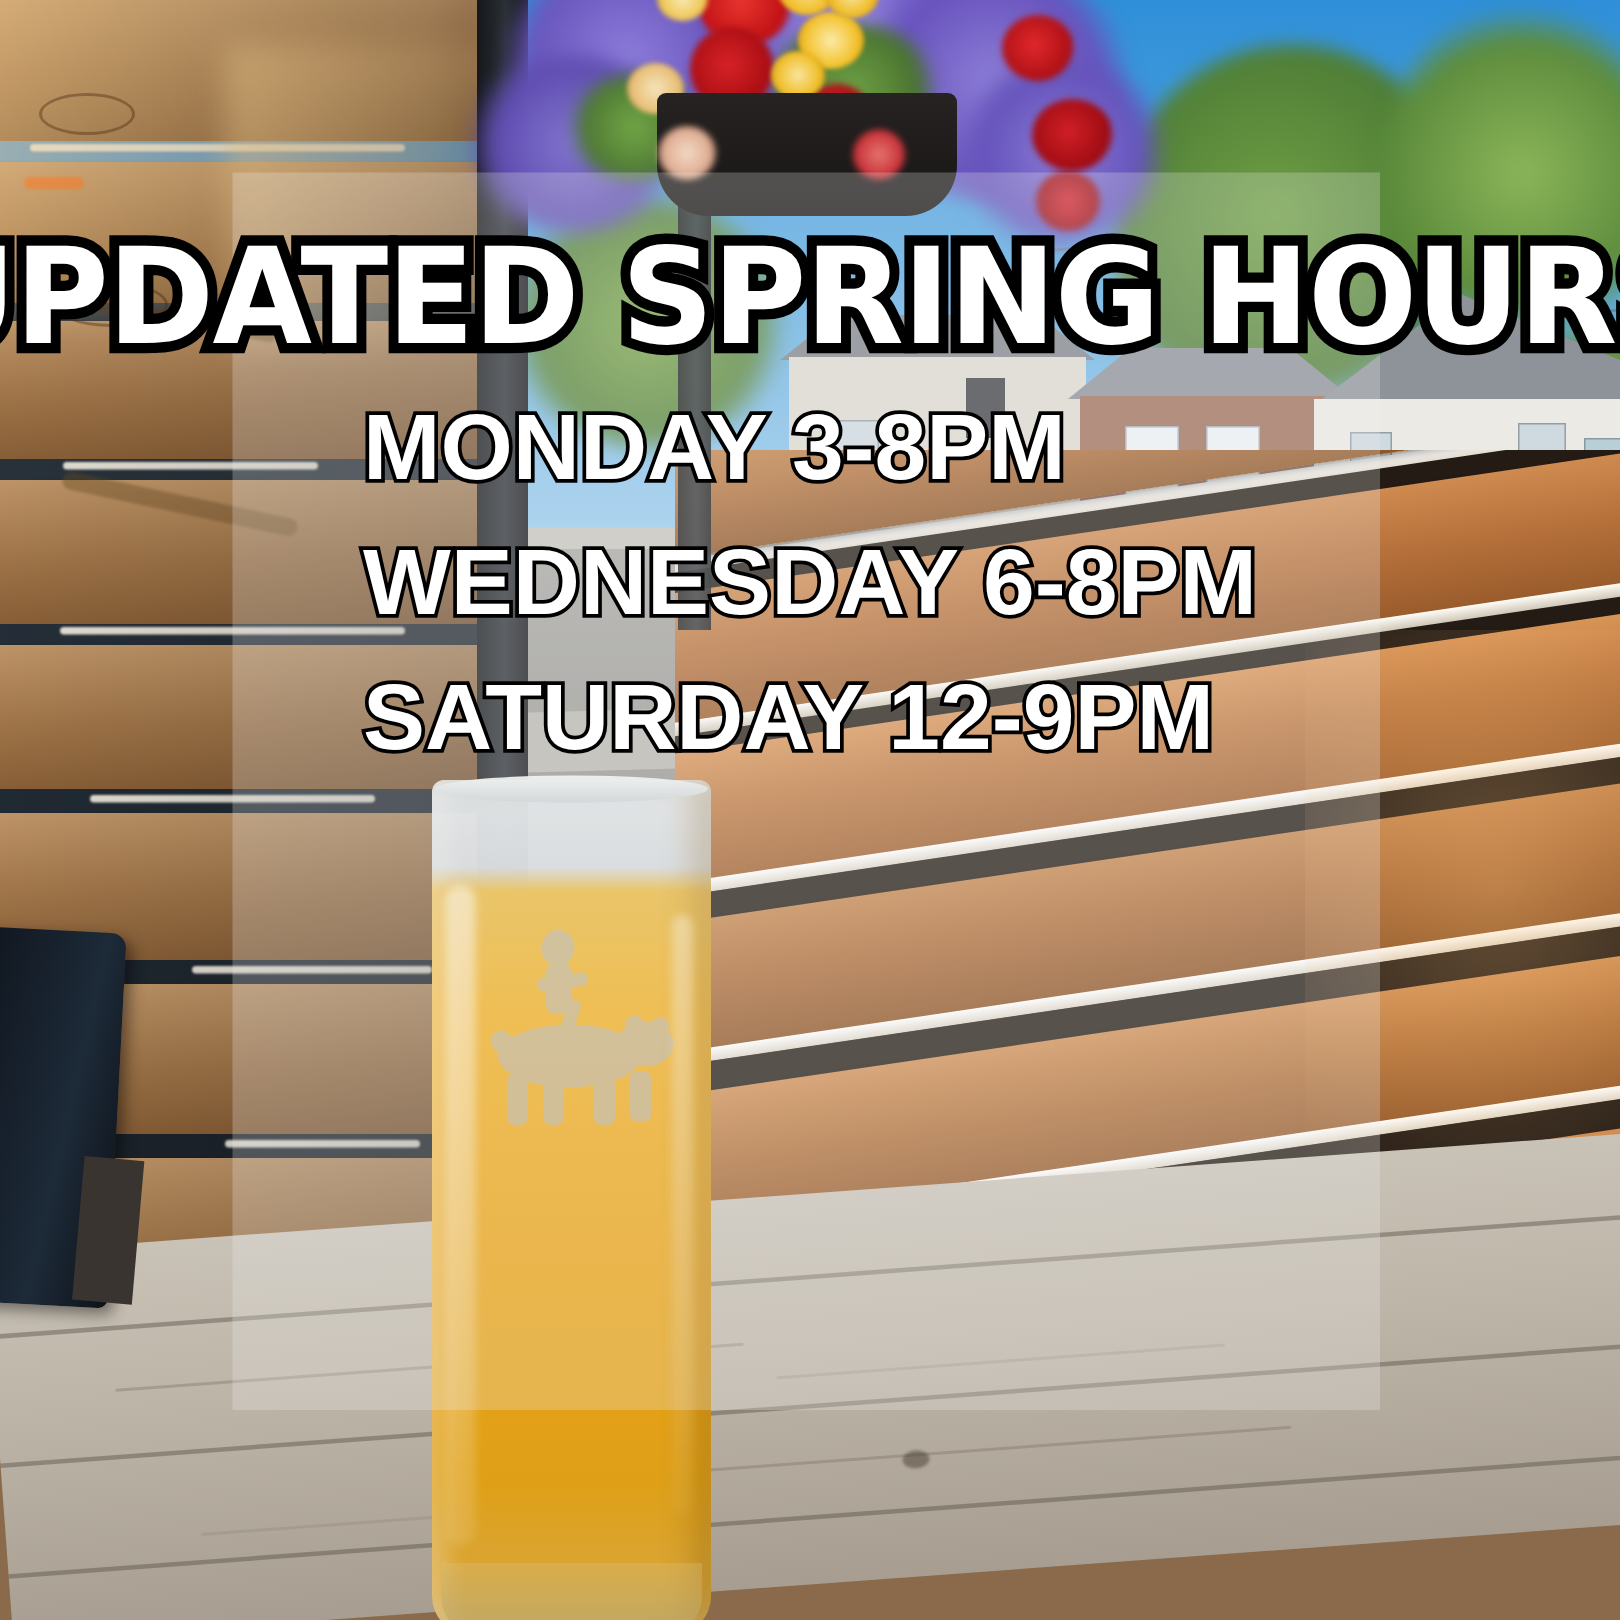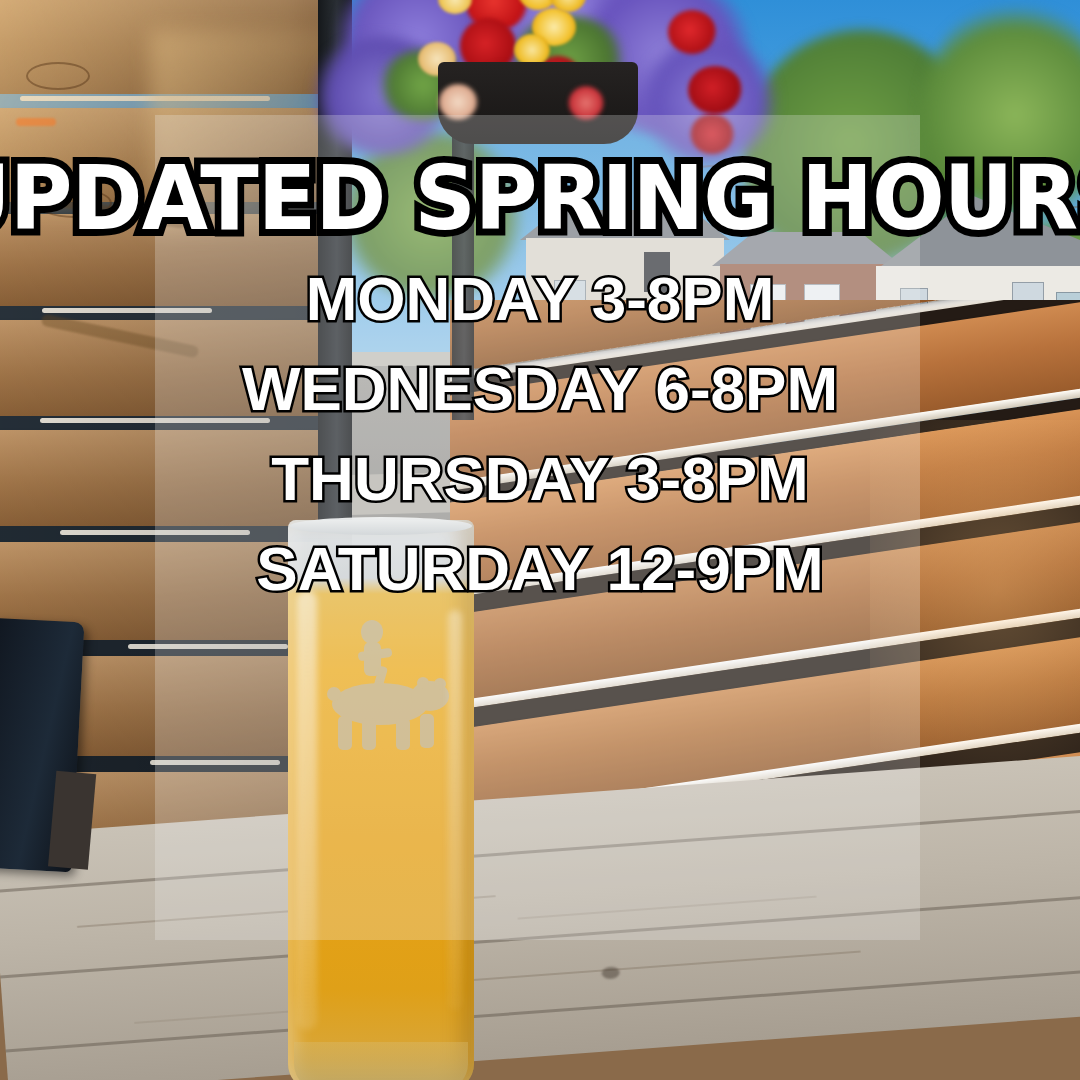--- a/index.html
+++ b/index.html
@@ -149,21 +149,21 @@
     letter-spacing:-1px;
     line-height:1;
     color:#ffffff;
     transform:scaleX(1.02) scaleY(1.06);
     -webkit-text-stroke:13px #000;
     paint-order:stroke fill;
     text-shadow:0 0 1px #000;
     white-space:nowrap;
   }
 
-  #hourslist{margin-top:14px;display:flex;flex-direction:column;align-items:center;}
+  #hourslist{margin-top:14px;display:flex;flex-direction:column;align-items:flex-start;}
   .hourline{
     font-family:"Liberation Sans","DejaVu Sans",sans-serif;
     font-weight:700;
     font-size:62px;
     line-height:90px;
     color:#ffffff;
     white-space:nowrap;
     -webkit-text-stroke:5px #000;
     paint-order:stroke fill;
     letter-spacing:0px;
@@ -351,18 +351,17 @@
     <div id="wash"></div>
   </div>
 
   <div id="textblock">
 
     <div id="title">UPDATED SPRING HOURS</div>
 
     <div id="hourslist">
       <div class="hourline">MONDAY 3-8PM</div>
       <div class="hourline">WEDNESDAY 6-8PM</div>
-      <div class="hourline">THURSDAY 3-8PM</div>
       <div class="hourline">SATURDAY 12-9PM</div>
     </div>
 
   </div>
 </div>
 
 </body></html>

